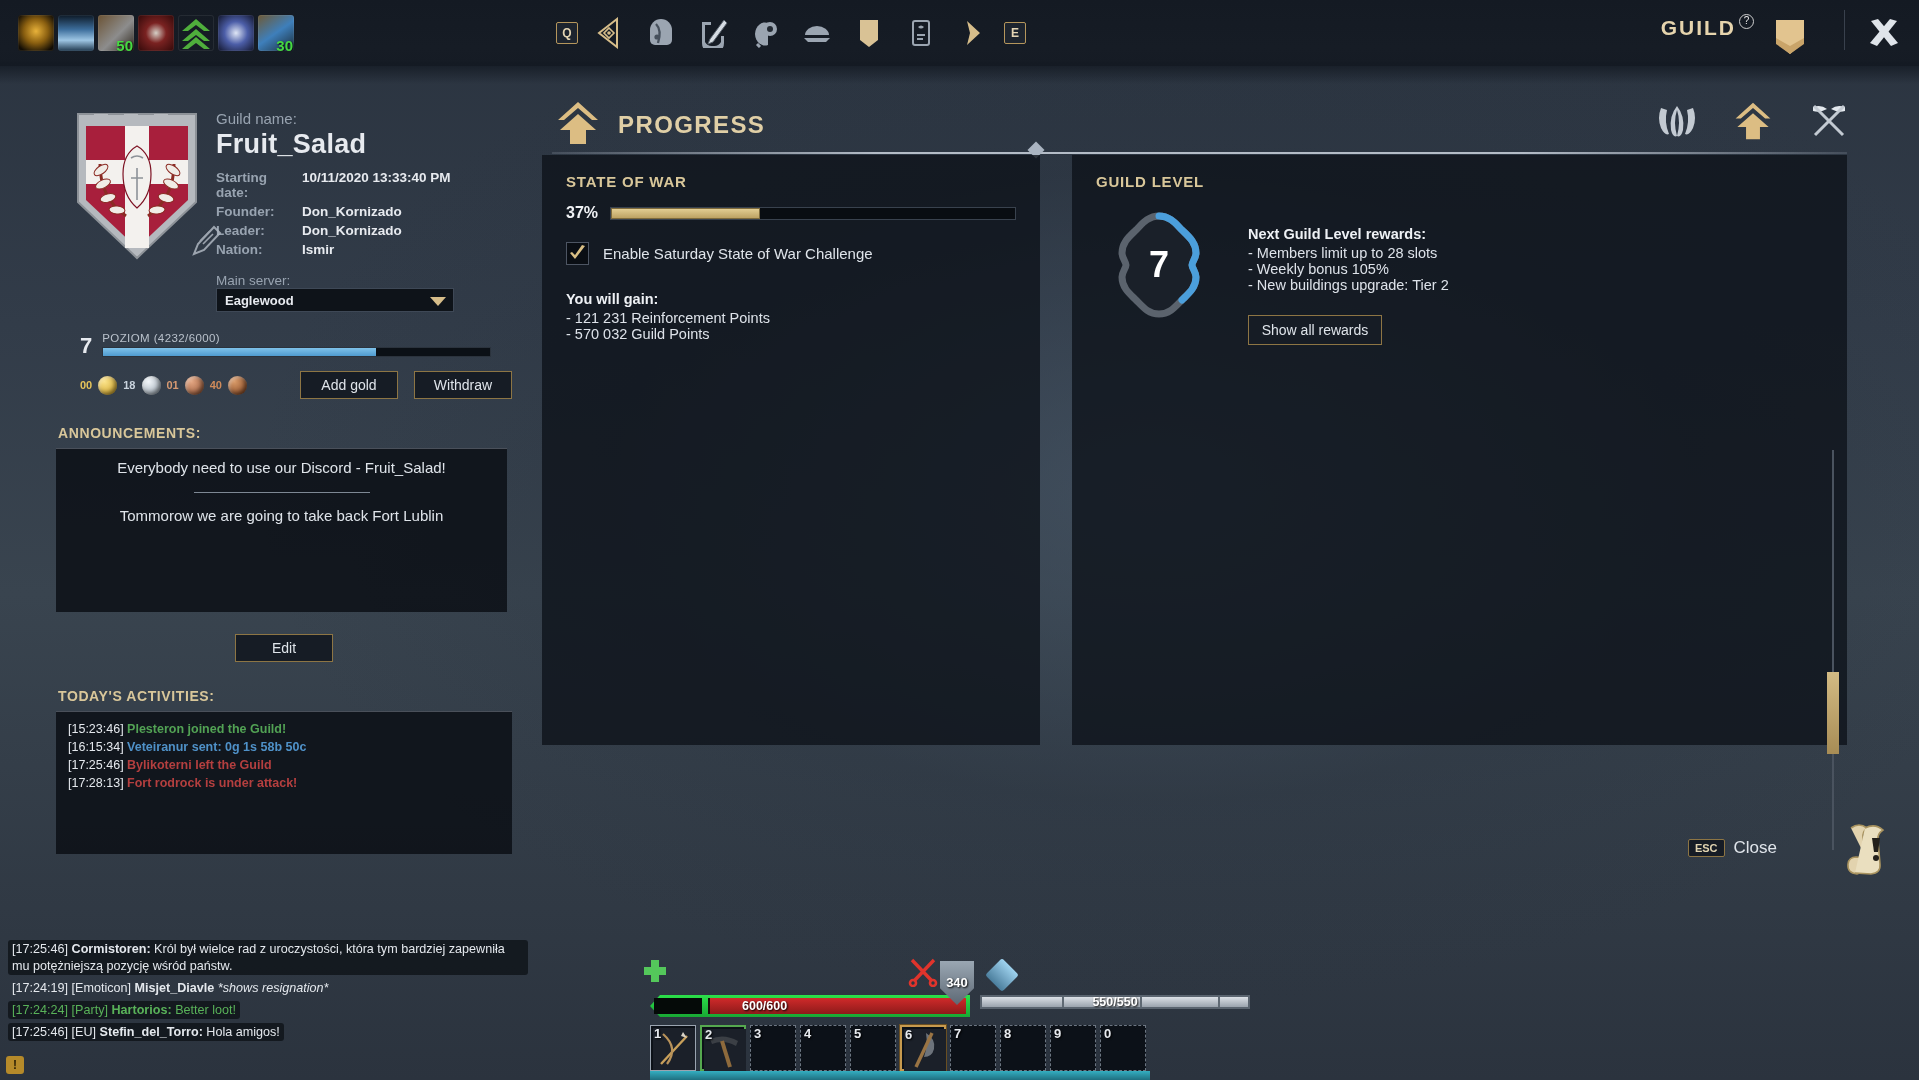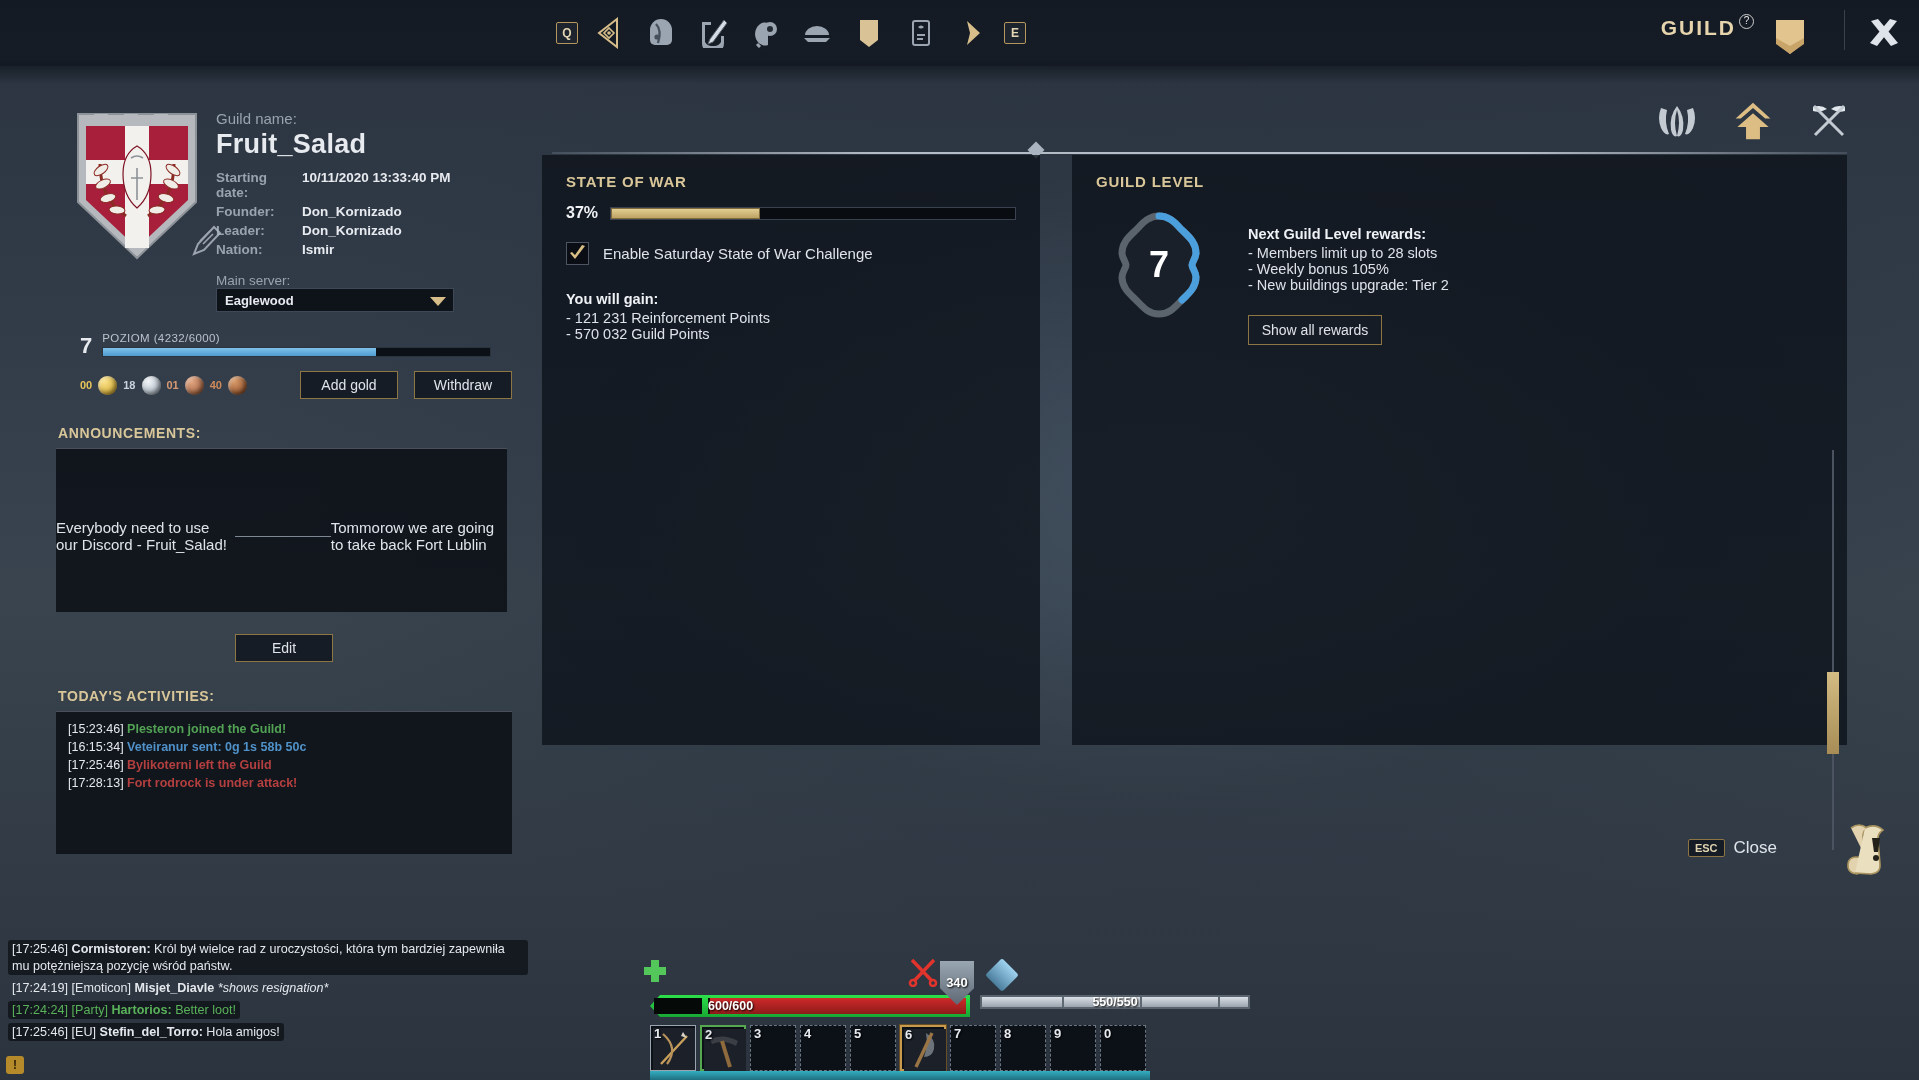--- a/index.html
+++ b/index.html
@@ -135,21 +135,21 @@
   .coinrow-wrap { display:flex; align-items:center; margin-top:14px; margin-left:24px; width:432px;}
 
   .sect-title {
     margin-top:26px; margin-left:2px; color:#d9c79a; font-size:14px; font-weight:bold; letter-spacing:.6px;
   }
   .panel-box {
     margin-top:7px; background:rgba(10,14,20,.82);
     border-top:1px solid rgba(180,190,205,.35);
     position:relative;
   }
-  .announce { height:164px; width:451px; display:flex; align-items:center; padding-top:10px;}
+  .announce { height:164px; width:451px; display:flex; flex-direction:column; align-items:center; padding-top:10px;}
   .announce .line { color:#dfe4ea; font-size:15px; }
   .announce .rule { width:176px; height:1px; background:#7e8894; margin:16px 0 14px; }
   .edit-btn-wrap { display:flex; justify-content:center; margin-top:22px;}
   .activities { width:456px; height:143px; padding:10px 12px; }
   .act-line { font-size:12.5px; margin-bottom:4px; font-weight:bold; }
   .act-time { color:#e4e8ed; font-weight:normal;}
   .ac-green{color:#52a254;} .ac-blue{color:#4f91c8;} .ac-red{color:#b43f3f;}
 
   
   .content-head {
@@ -249,21 +249,21 @@
     box-shadow:0 0 6px rgba(40,220,80,.55);
   }
   .hp-inner {
     position:absolute; left:58px; top:3px; right:4px; bottom:3px;
     background:linear-gradient(180deg,#cf2a2a,#8e1a1a);
     border-left:2px solid #1a0a0a;
   }
   .hp-dark { position:absolute; left:4px; top:3px; width:48px; bottom:3px; background:#050a08; }
   .hp-text {
     position:absolute; left:58px; top:3px; right:4px; bottom:3px;
-    display:flex; align-items:center; justify-content:flex-start; 
+    display:flex; align-items:center; justify-content:flex-start; padding-left:34px;
     color:#fff; font-size:12.5px; font-weight:bold; text-shadow:1px 1px 2px #000;
   }
   .sw-icon { position:absolute; left:268px; top:2px; }
   .shield-num {
     position:absolute; left:300px; top:6px; width:34px; height:44px;
     background:linear-gradient(180deg,#9aa7b3,#5d6874);
     clip-path: polygon(0 0,100% 0,100% 62%,50% 100%,0 62%);
     display:flex; align-items:flex-start; justify-content:center; padding-top:14px;
     color:#fff; font-size:13px; font-weight:bold; text-shadow:1px 1px 2px #000;
   }
@@ -311,20 +311,39 @@
   }
   .esc-txt { color:#dfe4ea; font-size:17px; }
   .scroll-icon { position:absolute; right:22px; bottom:200px; }
 </style>
 </head>
 <body>
 
 <div id="app">
 
   <div class="topbar">
+    <div class="buffs">
+      <div class="buff b1"></div>
+      <div class="buff b2"></div>
+      <div class="buff b3">
+        <span class="cnt">50</span>
+      </div>
+      <div class="buff b4"></div>
+      <div class="buff b5">
+        <svg class="chev" viewBox="0 0 36 36">
+          <path d="M4 16 L18 4 L32 16 L26 16 L18 10 L10 16 Z" fill="#4fae3c"></path>
+          <path d="M4 26 L18 14 L32 26 L26 26 L18 20 L10 26 Z" fill="#4fae3c"></path>
+          <path d="M4 34 L18 22 L32 34 L26 34 L18 28 L10 34 Z" fill="#4fae3c"></path>
+        </svg>
+      </div>
+      <div class="buff b6"></div>
+      <div class="buff b7">
+        <span class="cnt">30</span>
+      </div>
+    </div>
 
     <div class="toolbar">
       <div class="tb-key">Q</div>
 
       <div class="tb-icon">
         <svg width="28" height="32" viewBox="0 0 28 32">
           <path d="M22 2 L4 16 L22 30 Z" fill="none" stroke="#d6bd8a" stroke-width="2"></path>
           <path d="M14 11 L19 16 L14 21 L9 16 Z" fill="none" stroke="#d6bd8a" stroke-width="1.6"></path>
           <circle cx="14" cy="16" r="1.8" fill="#d6bd8a"></circle>
         </svg>
@@ -521,20 +540,29 @@
         <span class="act-time">[17:25:46]</span>
         <span class="ac-red">Bylikoterni left the Guild</span>
       </div>
       <div class="act-line">
         <span class="act-time">[17:28:13]</span>
         <span class="ac-red">Fort rodrock is under attack!</span>
       </div>
     </div>
   </div>
 
+  <div class="content-head">
+    <span>
+      <svg width="44" height="46" viewBox="0 0 44 46">
+        <path d="M22 2 L42 20 L36 20 L22 8 L8 20 L2 20 Z" fill="#dcbd83"></path>
+        <path d="M22 14 L40 30 L30 30 L30 44 L14 44 L14 30 L4 30 Z" fill="#dcbd83"></path>
+      </svg>
+    </span>
+    <span class="title">PROGRESS</span>
+  </div>
 
   <div class="tabs">
     <div class="tab">
       <svg width="44" height="34" viewBox="0 0 44 34">
         <path d="M6 4 q-4 10 0 20 q4 8 8 6 q-5 -12 -2 -24 z" fill="#c3cad2"></path>
         <path d="M22 2 q-8 10 -6 24 q2 8 6 6 q-4 -14 0 -26 z" fill="#c3cad2"></path>
         <path d="M22 2 q8 10 6 24 q-2 8 -6 6 q4 -14 0 -26 z" fill="#c3cad2"></path>
         <path d="M38 4 q4 10 0 20 q-4 8 -8 6 q5 -12 2 -24 z" fill="#c3cad2"></path>
       </svg>
     </div>

